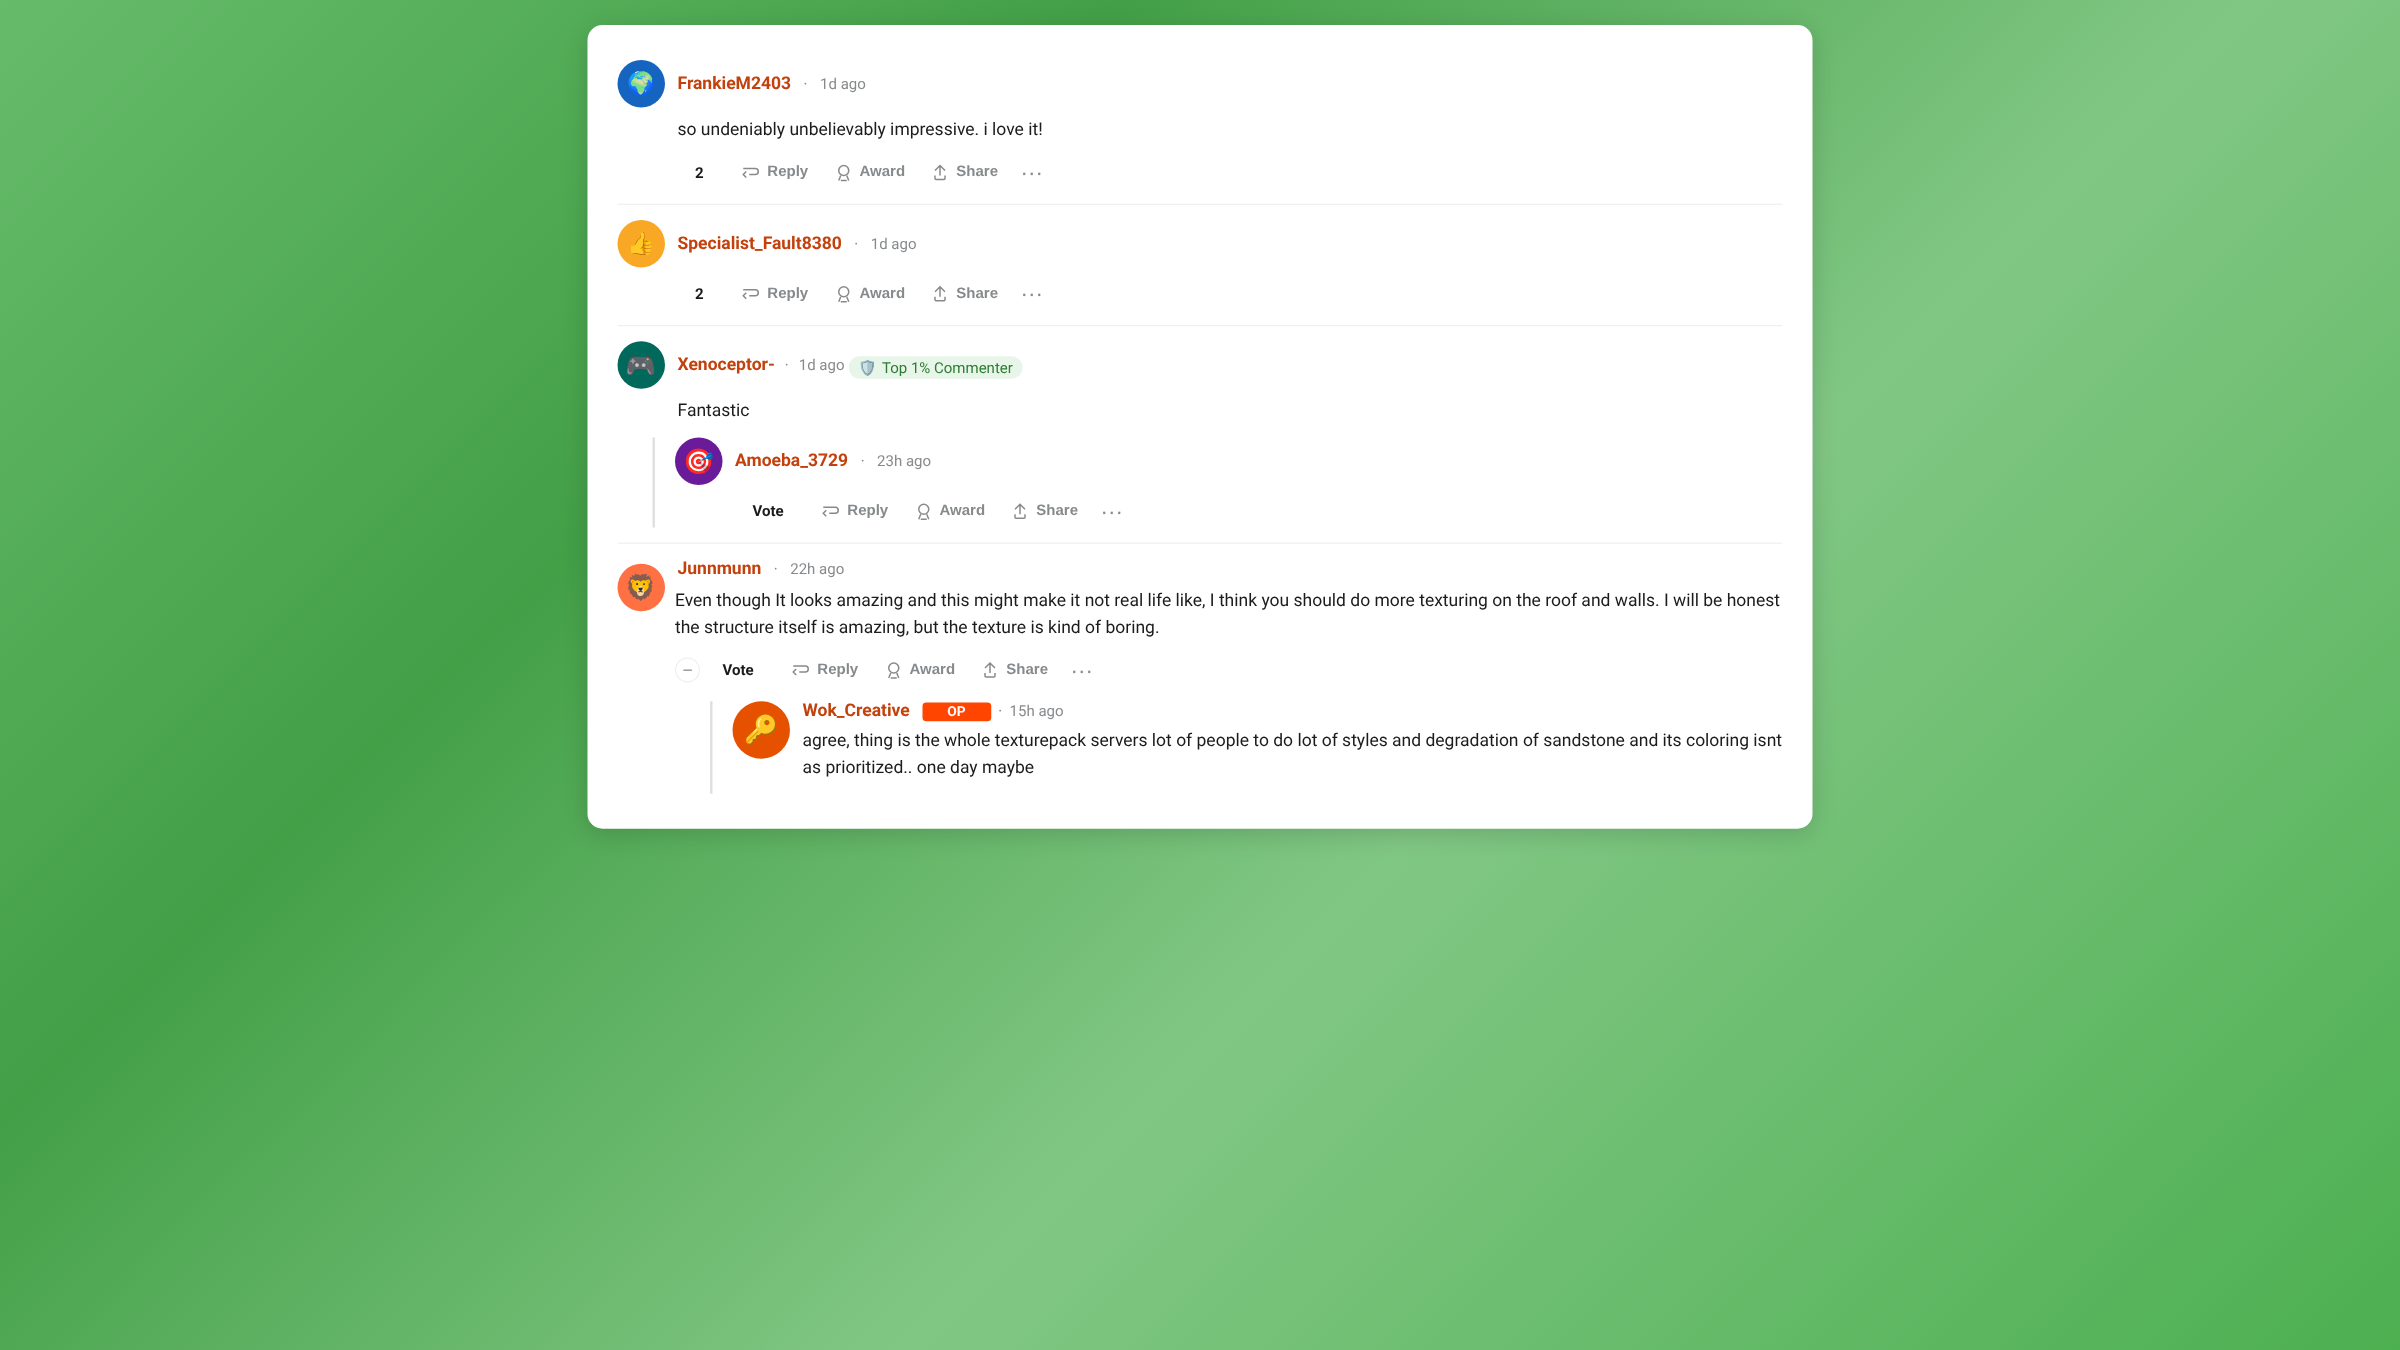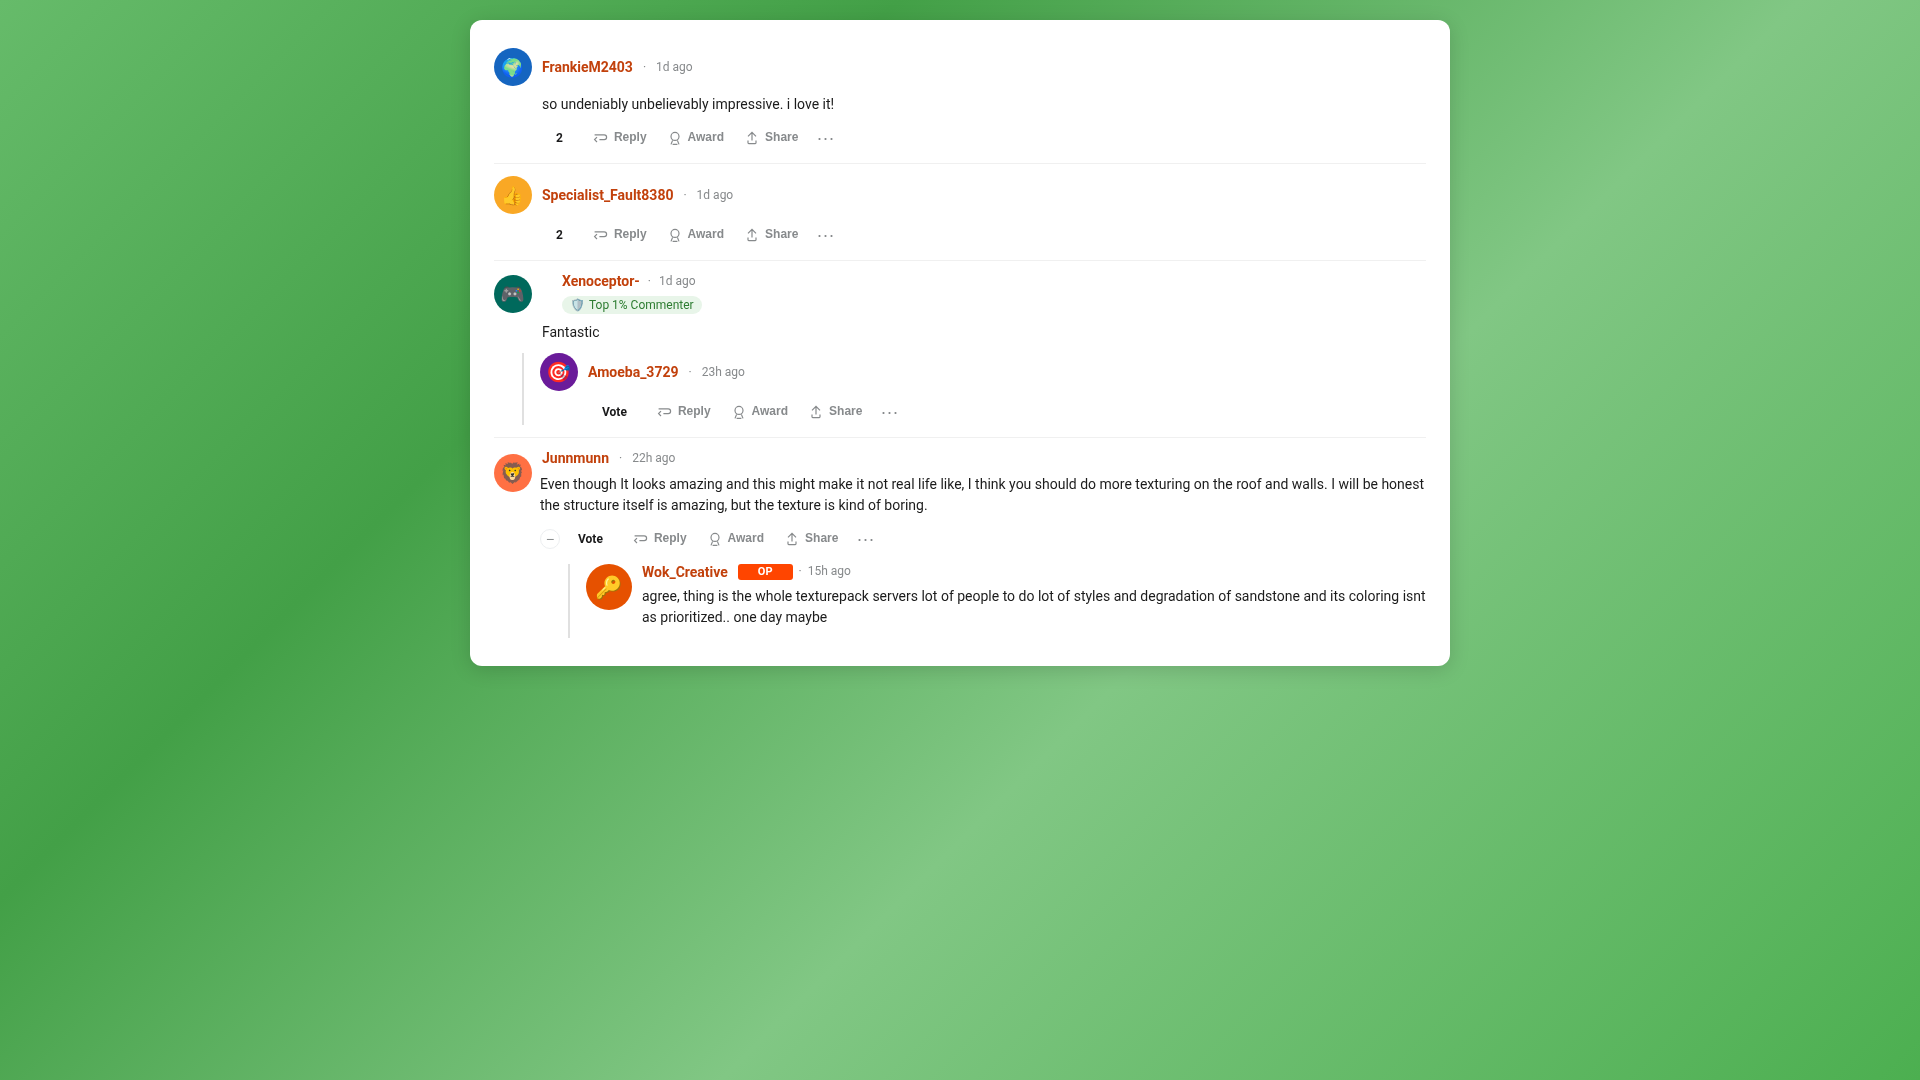--- a/index.html
+++ b/index.html
@@ -200,23 +200,22 @@
       width: 2px;
       background: #e0e0e0;
       align-self: stretch;
       margin-top: 8px;
       margin-bottom: 0;
       cursor: pointer;
     }
 
     .header-row-with-flair {
       display: flex;
-      flex-direction: column;
+      flex-direction: row;
       gap: 3px;
-      margin-left: 20px;
     }
   </style>
 </head>
 <body>
 
 <div class="comments-panel">
 
   <div class="comment-block">
     <div class="comment-header">
       <div class="avatar blue">🌍</div>
@@ -431,21 +430,21 @@
               </svg>
             <span>Share</span>
           </button>
           <button class="more-btn">···</button>
         </div>
 
         <div class="deep-reply">
           <div style="display:flex;gap:10px;align-items:flex-start;">
             <div class="avatar orange" style="width:46px;height:46px;font-size:22px;flex-shrink:0;">🔑</div>
             <div style="flex:1;">
-              <div style="display:flex;gap:6px;margin-bottom:6px;">
+              <div style="display:flex;align-items:center;gap:6px;margin-bottom:6px;">
                 <span class="username">Wok_Creative</span>
                 <span class="op-badge">OP</span>
                 <span class="timestamp">·</span>
                 <span class="timestamp">15h ago</span>
               </div>
               <p class="comment-text">agree, thing is the whole texturepack servers lot of people to do lot of styles and degradation of sandstone and its coloring isnt as prioritized.. one day maybe</p>
             </div>
           </div>
         </div>
       </div>

